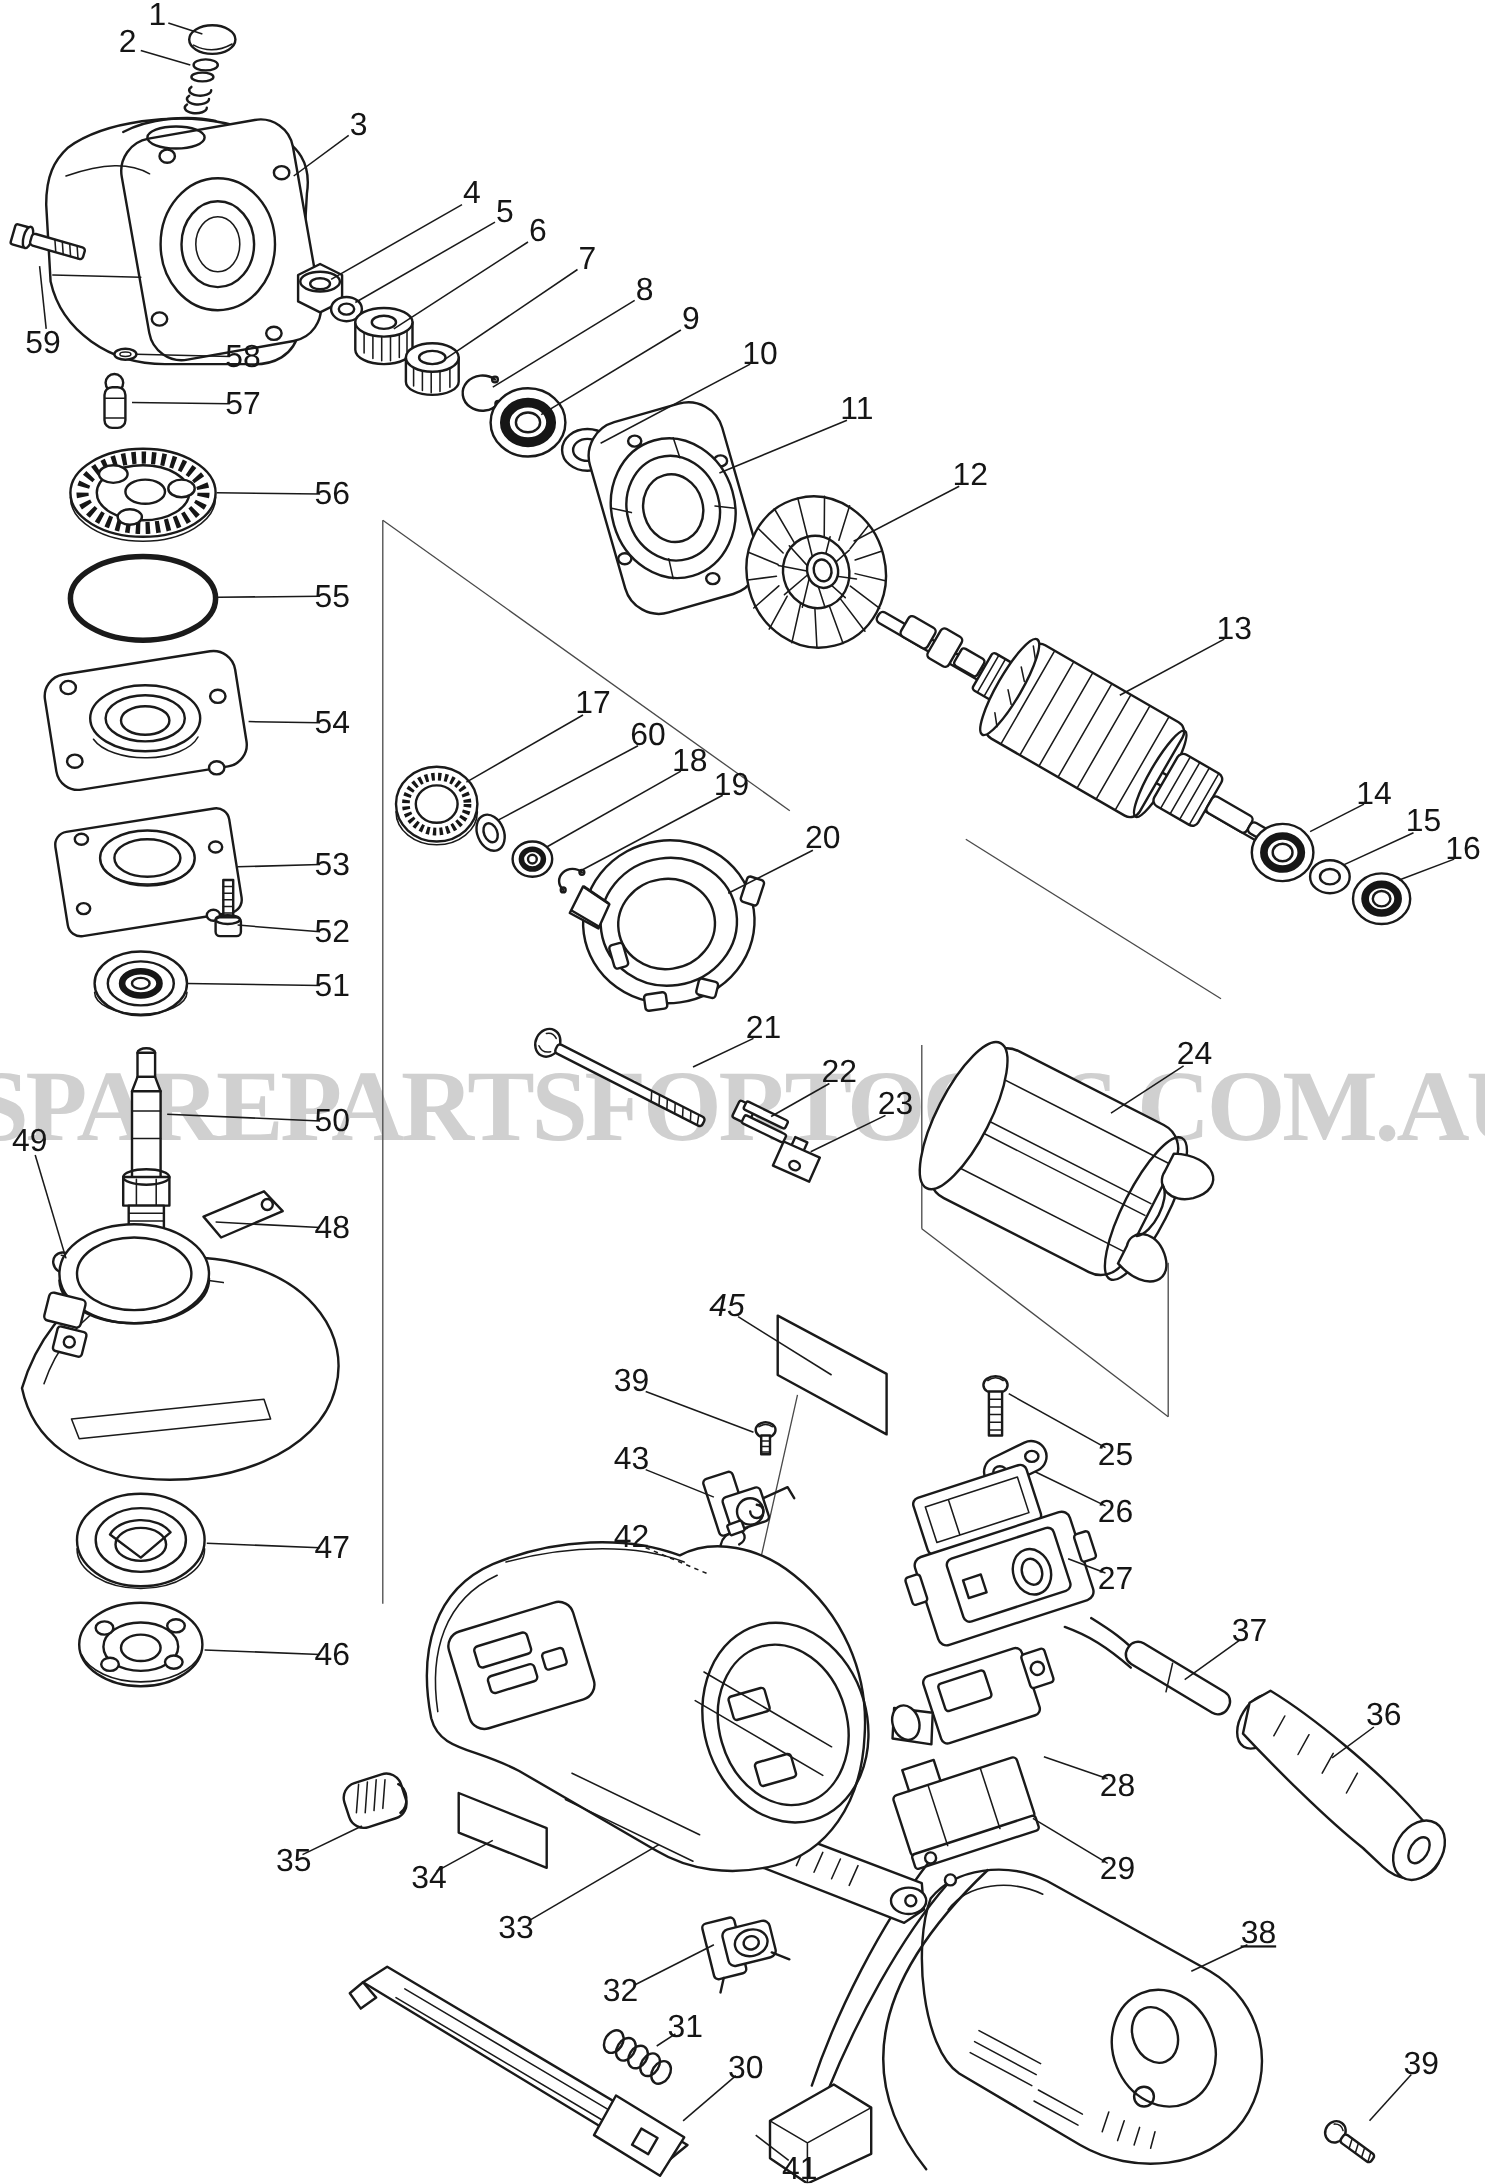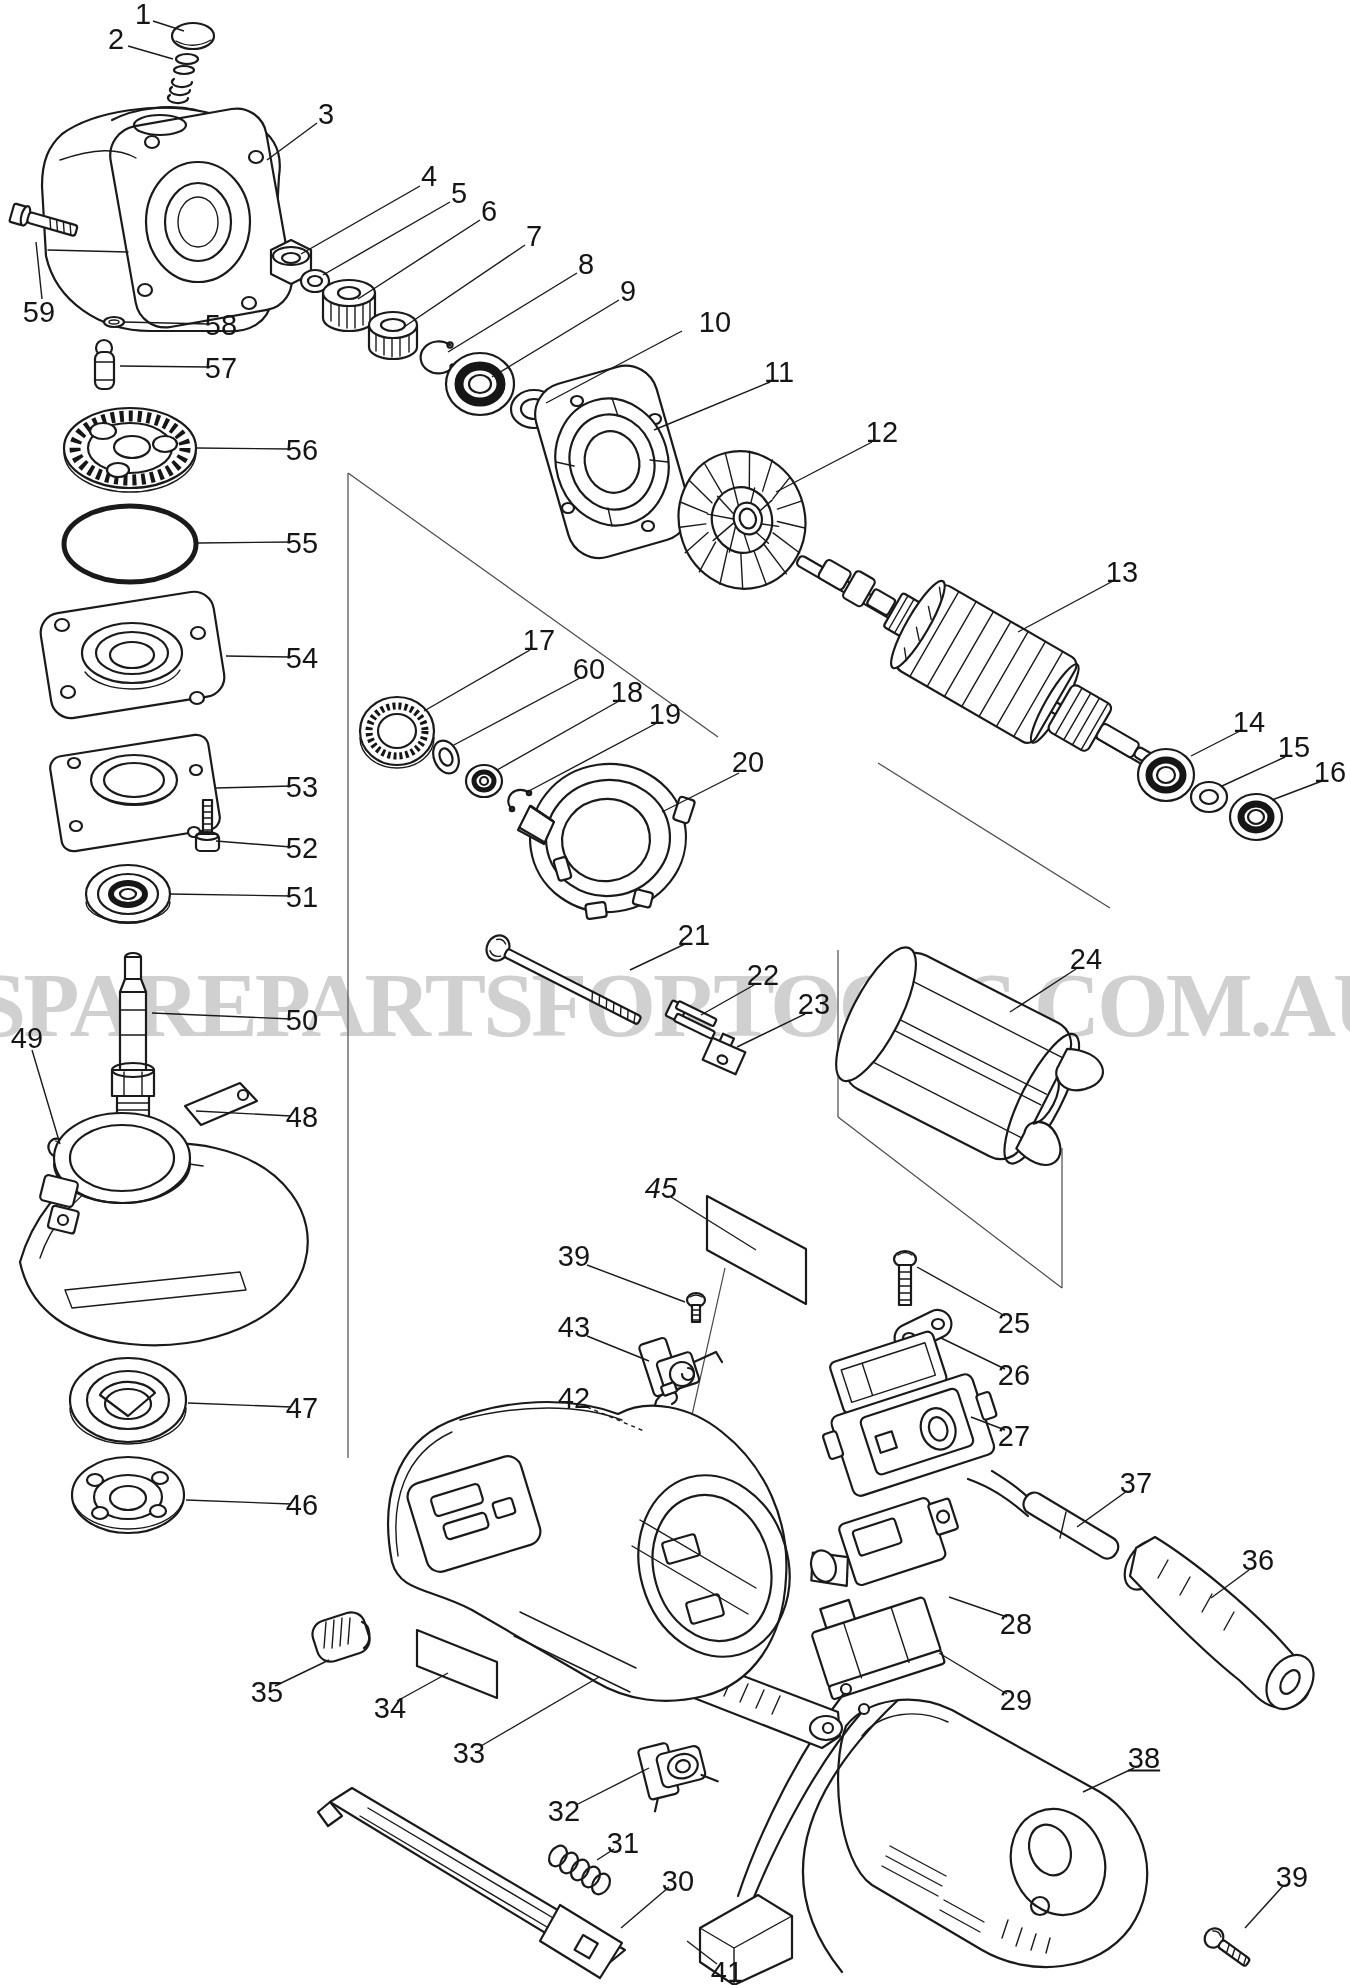--- a/index.html
+++ b/index.html
@@ -562,21 +562,21 @@
   <div id="labels">
       <div class="plabel" style="left: 143px; top: 14px;">1</div>
       <div class="plabel" style="left: 116px; top: 39px;">2</div>
       <div class="plabel" style="left: 326px; top: 114px;">3</div>
       <div class="plabel" style="left: 429px; top: 176px;">4</div>
       <div class="plabel" style="left: 459px; top: 193px;">5</div>
       <div class="plabel" style="left: 489px; top: 211px;">6</div>
       <div class="plabel" style="left: 534px; top: 236px;">7</div>
       <div class="plabel" style="left: 586px; top: 264px;">8</div>
       <div class="plabel" style="left: 628px; top: 291px;">9</div>
-      <div class="plabel" style="left: 691px; top: 322px; margin-left: 24px;">10</div>
+      <div class="plabel" style="left: 691px; top: 322px;">10</div>
       <div class="plabel" style="left: 779px; top: 372px;">11</div>
       <div class="plabel" style="left: 882px; top: 432px;">12</div>
       <div class="plabel" style="left: 1122px; top: 572px;">13</div>
       <div class="plabel" style="left: 1249px; top: 722px;">14</div>
       <div class="plabel" style="left: 1294px; top: 747px;">15</div>
       <div class="plabel" style="left: 1330px; top: 772px;">16</div>
       <div class="plabel" style="left: 539px; top: 640px;">17</div>
       <div class="plabel" style="left: 627px; top: 692px;">18</div>
       <div class="plabel" style="left: 665px; top: 714px;">19</div>
       <div class="plabel" style="left: 748px; top: 762px;">20</div>

